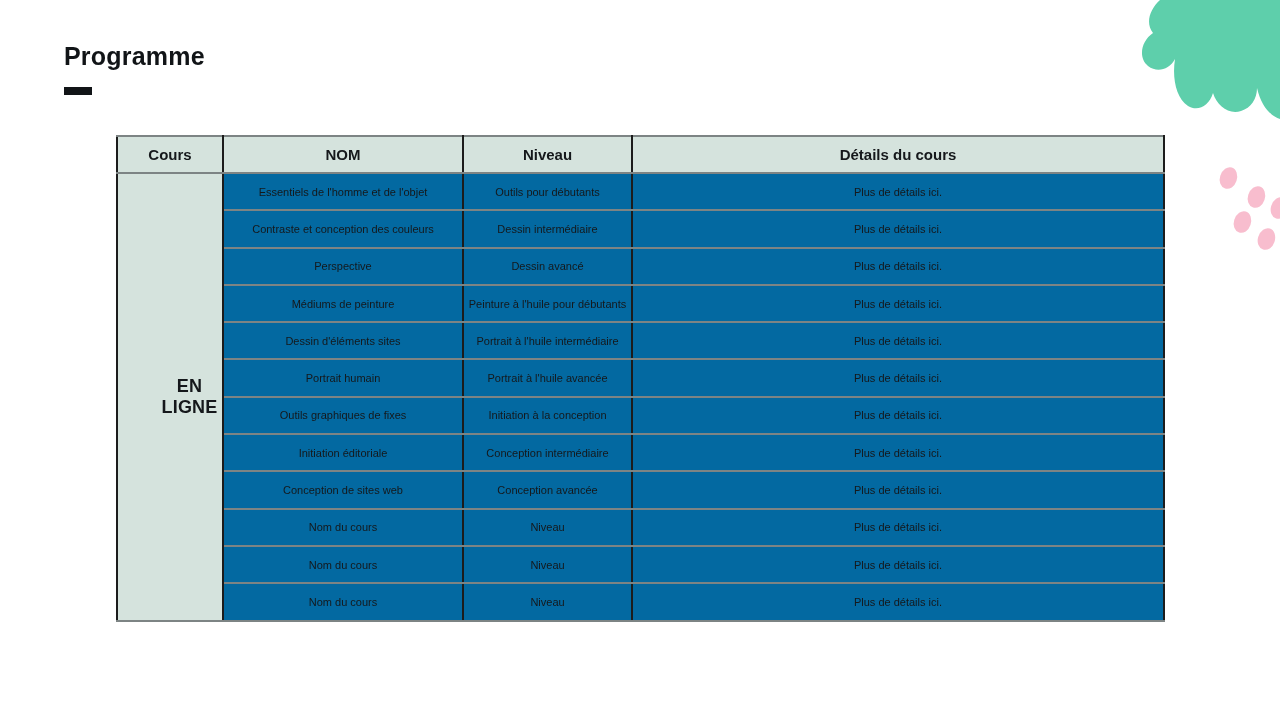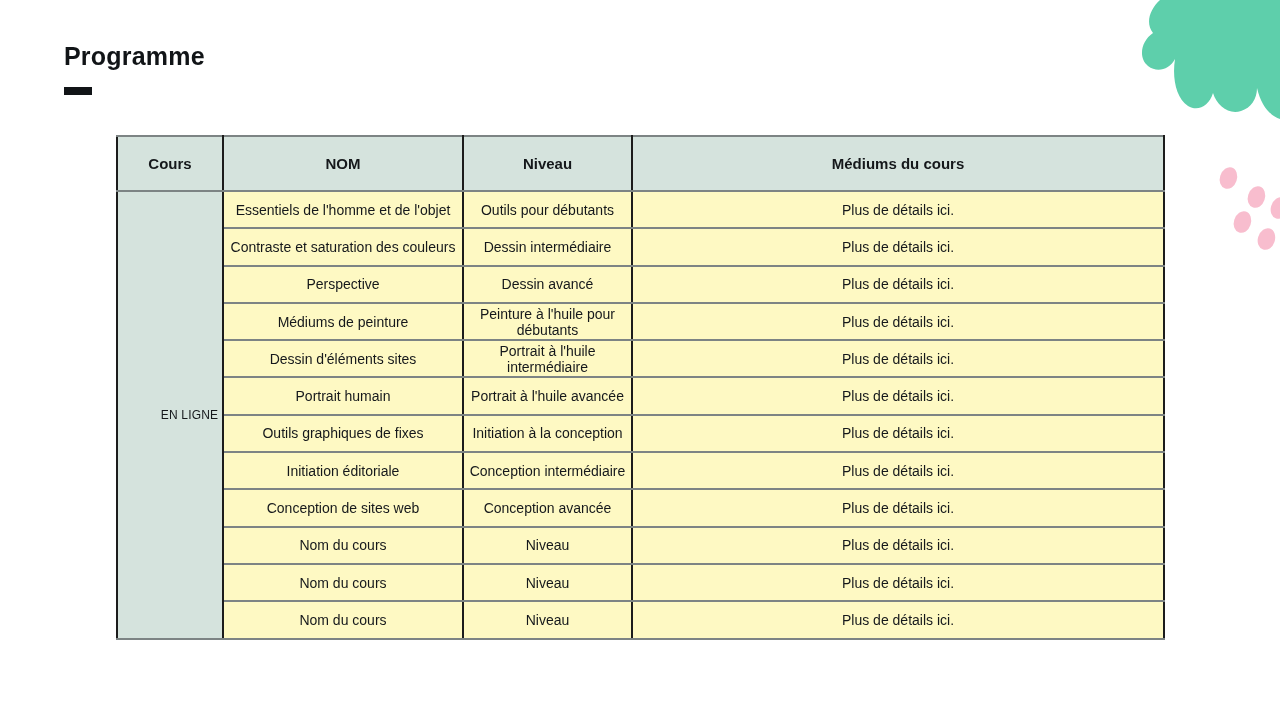--- a/index.html
+++ b/index.html
@@ -50,38 +50,38 @@
   .course-table th,
   .course-table td{
     border-left:2px solid var(--v-border);
     border-right:2px solid var(--v-border);
     border-top:2px solid var(--h-border);
     border-bottom:2px solid var(--h-border);
     text-align:center;
     vertical-align:middle;
     overflow:hidden;
   }
-  .course-table thead tr{height:55px;}
+  .course-table thead tr{height:37px;}
   .course-table tbody tr{height:37.3px;}
   .course-table th{
     background:var(--header-bg);
     font-size:15px;
     font-weight:700;
     color:#15181b;
   }
   .course-table td{
-    background:#fef9c3;
-    font-size:14px;
+    background:#0369a1;
+    font-size:11px;
     font-weight:400;
     color:#15181b;
   }
   .course-table td.group-cell{
     background:var(--header-bg);
-    font-size:12px;
-    font-weight:400;
+    font-size:18px;
+    font-weight:700;
     letter-spacing:.2px;
     padding-left:39px;
   }
   col.c-cours{width:106px;}
   col.c-nom{width:240px;}
   col.c-niveau{width:169px;}
   col.c-details{width:532px;}
 </style>
 </head>
 <body>
@@ -120,32 +120,32 @@
       <col class="c-cours">
         <col class="c-nom">
         <col class="c-niveau">
         <col class="c-details">
     </colgroup>
     <thead>
       <tr>
         <th>Cours</th>
         <th>NOM</th>
         <th>Niveau</th>
-        <th>Médiums du cours</th>
+        <th>Détails du cours</th>
       </tr>
     </thead>
     <tbody>
         <tr>
           <td rowspan="12" class="group-cell">EN LIGNE</td>
           <td>Essentiels de l'homme et de l'objet</td>
           <td>Outils pour débutants</td>
           <td>Plus de détails ici.</td>
         </tr>
         <tr>
-          <td>Contraste et saturation des couleurs</td>
+          <td>Contraste et conception des couleurs</td>
           <td>Dessin intermédiaire</td>
           <td>Plus de détails ici.</td>
         </tr>
         <tr>
           <td>Perspective</td>
           <td>Dessin avancé</td>
           <td>Plus de détails ici.</td>
         </tr>
         <tr>
           <td>Médiums de peinture</td>

